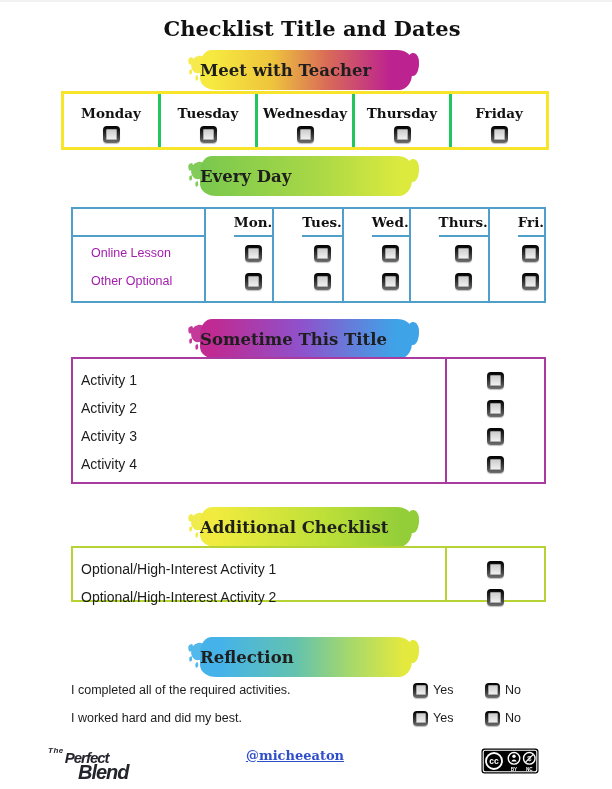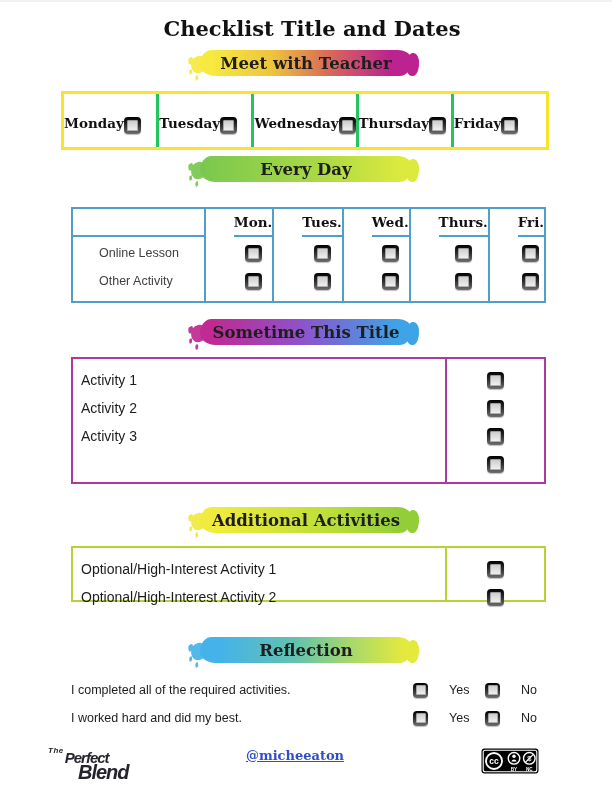--- a/index.html
+++ b/index.html
@@ -8,21 +8,21 @@
   .page { position:absolute; inset:0; background:#fff; border-top:2px solid #f1f1f2; }
 
   
   .doc-title {
     position:absolute; top:14px; left:0; right:4px; text-align:center;
     font-family:"DejaVu Serif","Liberation Serif",serif; font-weight:bold; font-size:21px; color:#111;margin-left:16px;
   }
 
   .banner {
     position:absolute; left:50%; transform:translateX(-50%);
-    width:212px; height:26px; display:flex; align-items:center; justify-content:center;
+    width:212px; height:40px; display:flex; align-items:center; 
     border-radius: 12px 15px 13px 16px / 15px 11px 16px 12px;
     background: var(--grad);
   }
   .banner::before {
     content:""; position:absolute; left:-9px; top:6px; width:15px; height:17px;
     background:var(--c1); transform:rotate(-10deg); opacity:.92;
     border-radius: 60% 40% 55% 45% / 55% 45% 60% 40%;
     box-shadow: -7px -5px 0 -5px var(--c1), -9px 6px 0 -6px var(--c1), -4px 13px 0 -6px var(--c1);
   }
   .banner::after {
@@ -49,52 +49,52 @@
   .cb > i { flex:1; display:block; border-radius:1.5px;
     background:linear-gradient(180deg,#c9c9c9,#f3f3f3);
     box-shadow: inset 0 0 0 1px rgba(120,120,120,.55); }
   .cb.small { width:15px; height:15px; padding:2.5px; }
 
   
   .mt-table {
     position:absolute; left:61px; top:89px; width:488px; height:59px;
     display:flex; border:3px solid #f8e42b; background:#fff;
   }
-  .mt-col { flex:1; display:flex; flex-direction:row; align-items:center; padding-top:5px; }
+  .mt-col { flex:1; display:flex; flex-direction:column; align-items:center; padding-top:11px; }
   .mt-col + .mt-col { border-left:3px solid #22c55e; }
   .mt-day { font-family:"DejaVu Serif","Liberation Serif",serif; font-weight:bold; font-size:13.5px; color:#111; }
   .mt-col .cb { margin-top:5px; }
 
   
   .ed-table {
     position:absolute; left:71px; top:205px; width:475px; height:96px;
     display:flex; border:2px solid #4f9fca; background:#fff;
   }
   .ed-labelcol { flex:1; display:flex; flex-direction:column; }
   .ed-daycol { flex:0 0 50px; border-left:2px solid #4f9fca; display:flex; flex-direction:column;padding-left:28px; }
   .ed-head { height:28px; flex:none; border-bottom:2px solid #4f9fca; display:flex; align-items:center; justify-content:center;
     font-family:"DejaVu Serif","Liberation Serif",serif; font-weight:bold; font-size:13.5px; color:#111; }
   .ed-cell { height:28px; flex:none; display:flex; align-items:center; justify-content:center; }
-  .ed-cell.label { justify-content:flex-start; padding-left:26px; font-size:12.5px; color:#404040; }
+  .ed-cell.label { justify-content:flex-start; padding-left:18px; font-size:12.5px; color:#a21caf; }
   .ed-labelcol .ed-cell:nth-of-type(2), .ed-daycol .ed-cell:nth-of-type(2) { margin-top:2px; }
 
   
   .act-table { position:absolute; left:71px; width:475px; display:flex; background:#fff; border:2px solid var(--bc); }
   .act-left  { flex:1; padding-top:7px; }
   .act-right { flex:0 0 99px; border-left:2px solid var(--bc); padding-top:7px; }
   .act-row   { height:28px; display:flex; align-items:center; padding-left:8px; font-size:14px; color:#1c1c1c; }
   .act-cbrow { height:28px; display:flex; align-items:center; justify-content:center; }
   .stw-table { top:355px; height:127px; --bc:#a93a9f; }
   .aa-table  { top:544px; height:56px;gap:42px;  --bc:#b5d335; }
 
   
   .reflection { position:absolute; left:71px; top:674px; width:477px; }
   .ref-row { position:relative; height:28px; display:flex; align-items:center; }
   .ref-label { font-size:12.5px; color:#1c1c1c; }
-  .yn { position:absolute; display:flex; align-items:center; gap:21px; font-size:12.5px; color:#1c1c1c; }
+  .yn { position:absolute; display:flex; align-items:center; gap:5px; font-size:12.5px; color:#1c1c1c; }
   .yn-yes { left:342px; }
   .yn-no  { left:414px; }
 
   
   .logo { position:absolute; left:48px; top:745px; color:#24242c;
     font-family:"Liberation Sans",sans-serif; font-weight:bold; font-style:italic; line-height:1; }
   .logo-the { font-size:8px; vertical-align:10px; margin-right:1px; letter-spacing:.5px; }
   .logo-perfect { font-size:15px; letter-spacing:-1px;margin-top:11px; }
   .logo-blend { display:block; font-size:20px; letter-spacing:-1px; margin:-4px 0 0 30px; }
 
@@ -149,21 +149,21 @@
   </div>
 
   <div class="banner banner-2">
     <span class="banner-text">Every Day</span>
   </div>
 
   <div class="ed-table">
     <div class="ed-labelcol">
       <div class="ed-head"></div>
       <div class="ed-cell label">Online Lesson</div>
-      <div class="ed-cell label">Other Activity</div>
+      <div class="ed-cell label">Other Optional</div>
     </div>
     <div class="ed-daycol">
       <div class="ed-head">Mon.</div>
       <div class="ed-cell">
           <span class="cb">
             <i></i>
           </span>
         </div>
       <div class="ed-cell">
           <span class="cb">
@@ -227,20 +227,21 @@
 
   <div class="banner banner-3">
     <span class="banner-text">Sometime This Title</span>
   </div>
 
   <div class="act-table stw-table">
     <div class="act-left">
       <div class="act-row">Activity 1</div>
       <div class="act-row">Activity 2</div>
       <div class="act-row">Activity 3</div>
+      <div class="act-row">Activity 4</div>
     </div>
     <div class="act-right">
       <div class="act-cbrow">
           <span class="cb">
             <i></i>
           </span>
         </div>
       <div class="act-cbrow">
           <span class="cb">
             <i></i>
@@ -253,21 +254,21 @@
         </div>
       <div class="act-cbrow">
           <span class="cb">
             <i></i>
           </span>
         </div>
     </div>
   </div>
 
   <div class="banner banner-4">
-    <span class="banner-text">Additional Activities</span>
+    <span class="banner-text">Additional Checklist</span>
   </div>
 
   <div class="act-table aa-table">
     <div class="act-left">
       <div class="act-row">Optional/High-Interest Activity 1</div>
       <div class="act-row">Optional/High-Interest Activity 2</div>
     </div>
     <div class="act-right">
       <div class="act-cbrow">
           <span class="cb">

